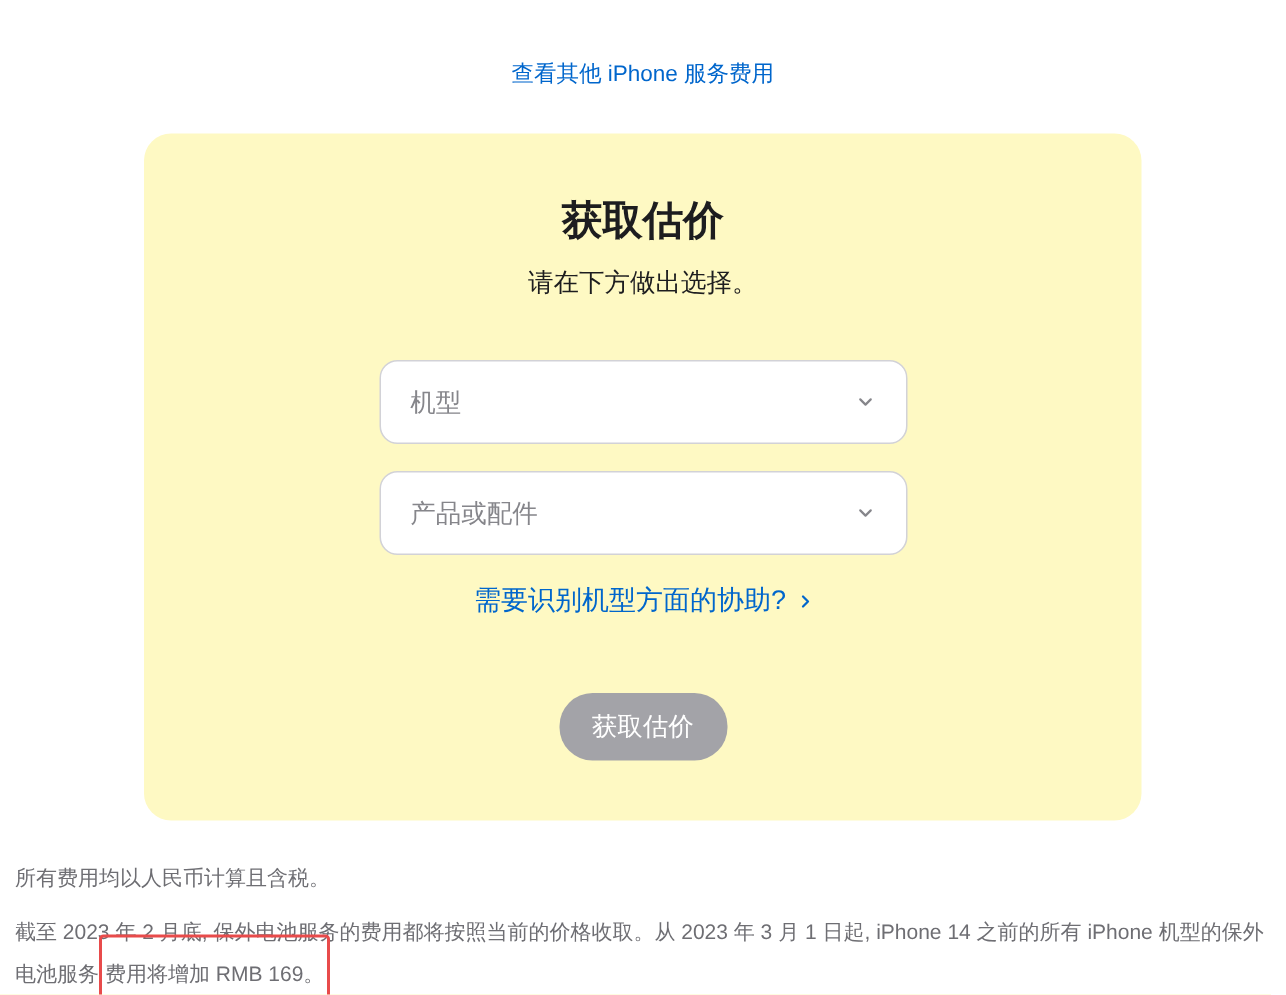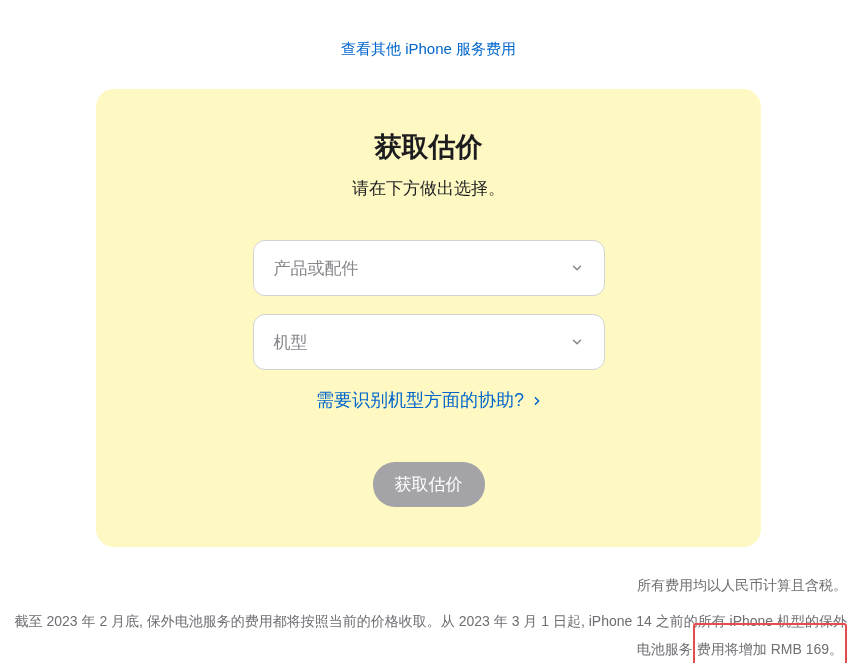--- a/index.html
+++ b/index.html
@@ -107,21 +107,20 @@
       border-radius: 22px;
       padding: 11px 22px;
       font-size: 17px;
       cursor: pointer;
     }
     .footer-text {
       padding: 24px 0 0 0;
       font-size: 14px;
       color: #6e6e73;
       line-height: 2;
-      text-align: right;
     }
     .footer-text p {
       margin-bottom: 8px;
     }
     .highlight {
       border: 2px solid #e84b4b;
       border-radius: 3px;
       padding: 16px 2px;
       display: inline;
     }
@@ -133,30 +132,30 @@
   <div class="top-link">
     <a href="#">查看其他 iPhone 服务费用</a>
   </div>
 
   <div class="card">
     <h2 class="card-title">获取估价</h2>
     <p class="card-subtitle">请在下方做出选择。</p>
 
     <div class="select-group">
       <div class="select-box">
-        <span class="placeholder">产品或配件</span>
+        <span class="placeholder">机型</span>
         <span class="chevron">
           <svg viewBox="0 0 24 24" fill="none" stroke="currentColor" stroke-width="2.5" stroke-linecap="round" stroke-linejoin="round">
               <polyline points="6 9 12 15 18 9"></polyline>
             </svg>
         </span>
       </div>
 
       <div class="select-box">
-        <span class="placeholder">机型</span>
+        <span class="placeholder">产品或配件</span>
         <span class="chevron">
           <svg viewBox="0 0 24 24" fill="none" stroke="currentColor" stroke-width="2.5" stroke-linecap="round" stroke-linejoin="round">
               <polyline points="6 9 12 15 18 9"></polyline>
             </svg>
         </span>
       </div>
     </div>
 
     <div class="help-link-row">
       <a href="#">

